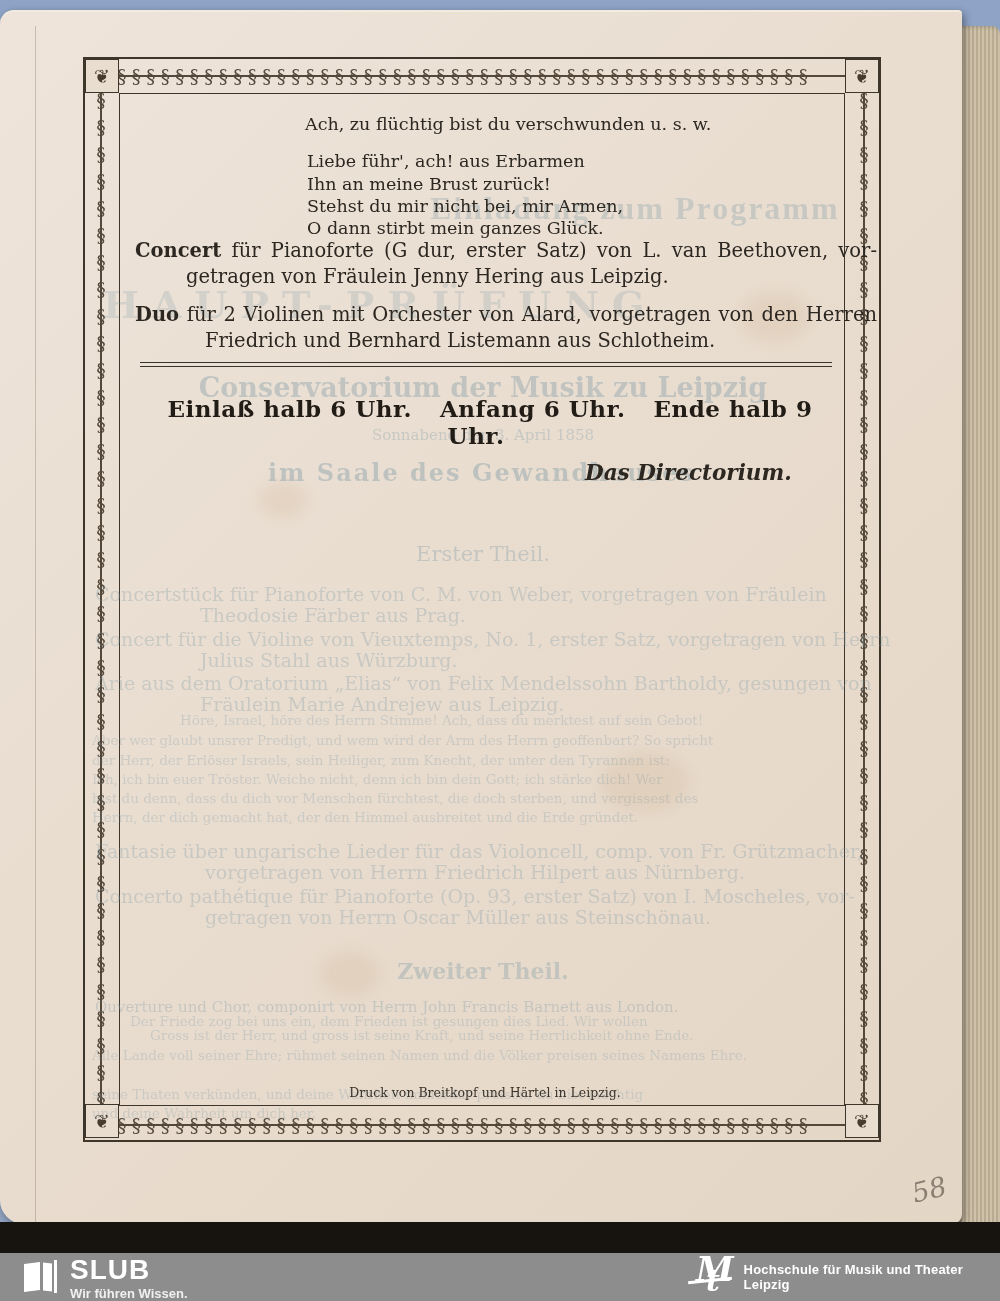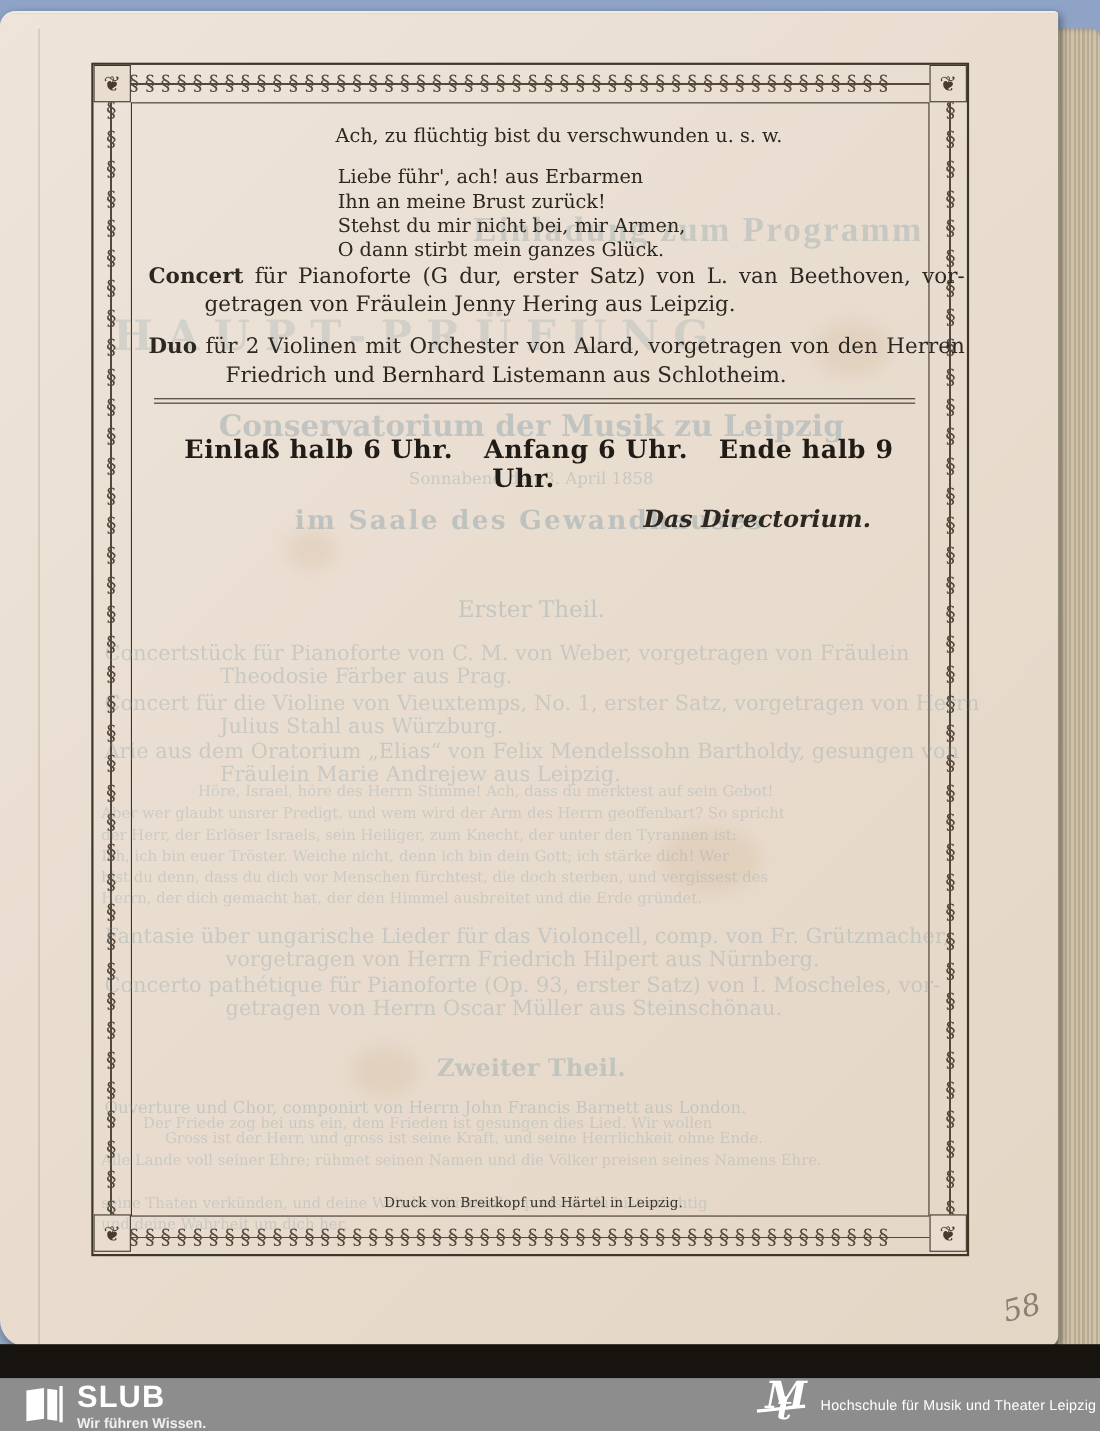--- a/index.html
+++ b/index.html
@@ -99,21 +99,21 @@
   .book-icon .cover{position:absolute;left:32px;top:2px;width:3px;height:33px;background:#fff;}
   .slub-texts{margin-left:12px;}
   .slub-name{color:#fff;font-weight:bold;font-size:28px;letter-spacing:1px;line-height:30px;}
   .slub-tagline{color:#f0f0f0;font-weight:bold;font-size:13px;margin-top:1px;}
   .partner-block{position:absolute;left:688px;top:0;display:flex;align-items:center;cursor:pointer;}
   .mt-logo{position:relative;width:50px;height:48px;color:#fff;font-family:"DejaVu Serif",serif;}
   .mt-logo .m{position:absolute;left:8px;top:-4px;font-size:34px;font-style:italic;font-weight:bold;}
   .mt-logo .tbar{position:absolute;left:0px;top:26px;width:44px;height:2.5px;background:#fff;
     transform:rotate(-6deg);}
   .mt-logo .tst{position:absolute;left:18px;top:10px;font-size:30px;font-style:italic;font-weight:bold;}
-  .partner-text{color:#fff;font-weight:normal;font-size:13px;margin-left:8px;letter-spacing:.2px;}
+  .partner-text{color:#fff;font-weight:bold;font-size:13px;margin-left:8px;letter-spacing:.2px;}
 </style>
 </head>
 <body>
 
 <div class="scan">
 
   <div class="fore-edge"></div>
 
   <div class="page">
     <div class="crease"></div>

